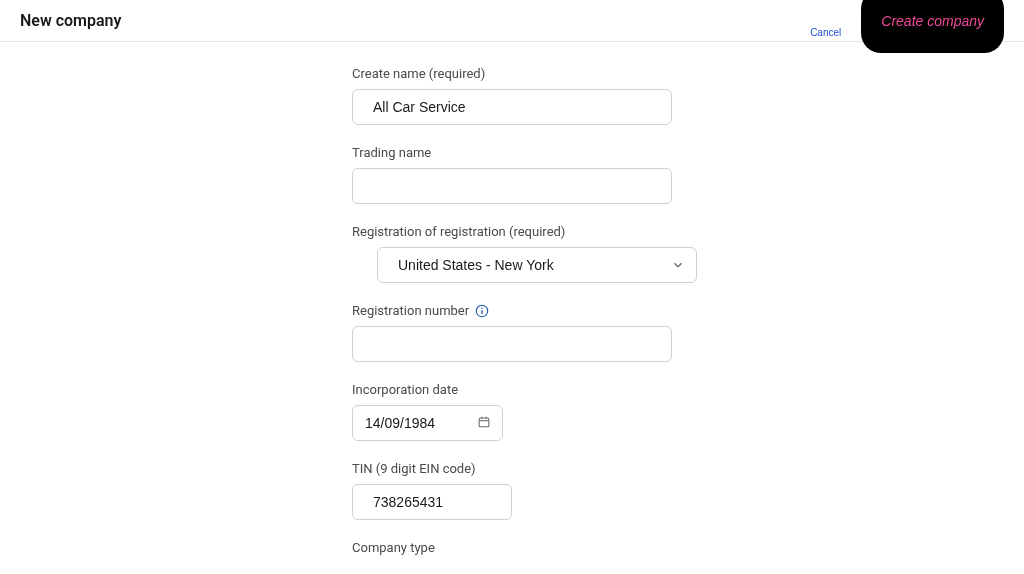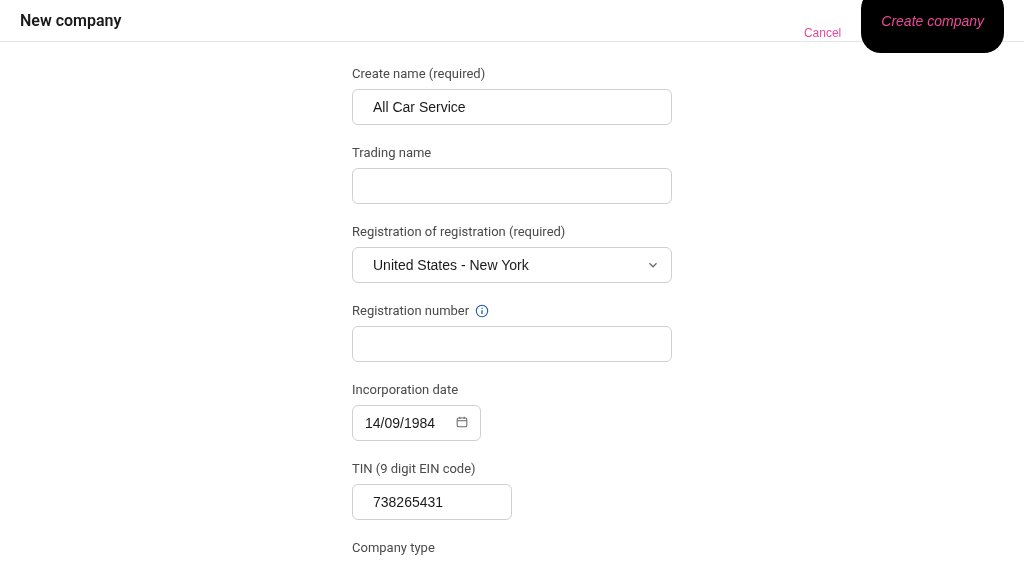--- a/index.html
+++ b/index.html
@@ -25,22 +25,22 @@
       font-size: 16px;
       font-weight: 600;
       color: #1a1a1a;
     }
     .header-actions {
       display: flex;
       align-items: center;
       gap: 16px;
     }
     .cancel-link {
-      color: #ec4899;
-      font-size: 12px;
+      color: #1d4ed8;
+      font-size: 10px;
       cursor: pointer;
       background: none;
       border: none;
       padding: 8px 4px;
       margin-top: 24px;
     }
     .create-button {
       background: #000;
       color: #ec4899;
       border: none;
@@ -88,41 +88,42 @@
       color: #1a1a1a;
       background: #fff;
       outline: none;
     }
     .input-short {
       width: 160px;
     }
     .select-wrapper {
       position: relative;
       width: 100%;
+      margin-left: 25px;
     }
     .form-select {
       appearance: none;
       -webkit-appearance: none;
       padding-right: 36px;
       cursor: pointer;
       text-align: left;
     }
     .chevron-icon {
       position: absolute;
       right: 12px;
       top: 50%;
       transform: translateY(-50%);
       pointer-events: none;
       color: #6b6b6b;
       width: 14px;
       height: 14px;
     }
     .date-wrapper {
       position: relative;
-      width: 129px;
+      width: 151px;
     }
     .date-input {
       width: 100%;
       height: 36px;
       padding: 8px 36px 8px 12px;
       border: 1px solid #d0d0d0;
       border-radius: 6px;
       font-size: 14px;
       color: #1a1a1a;
       background: #fff;

